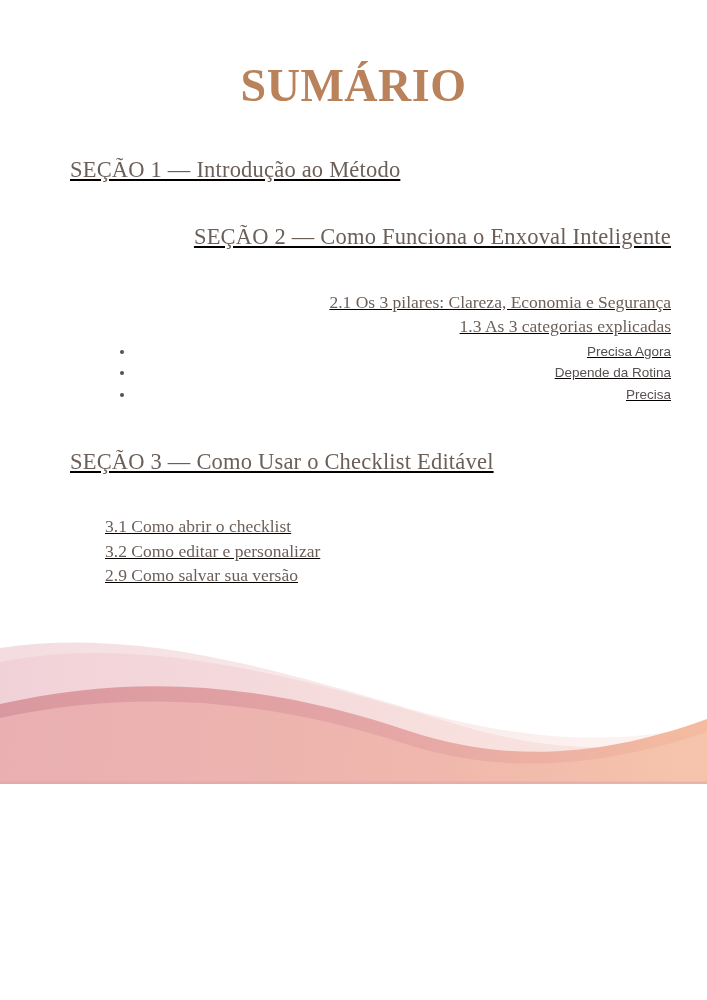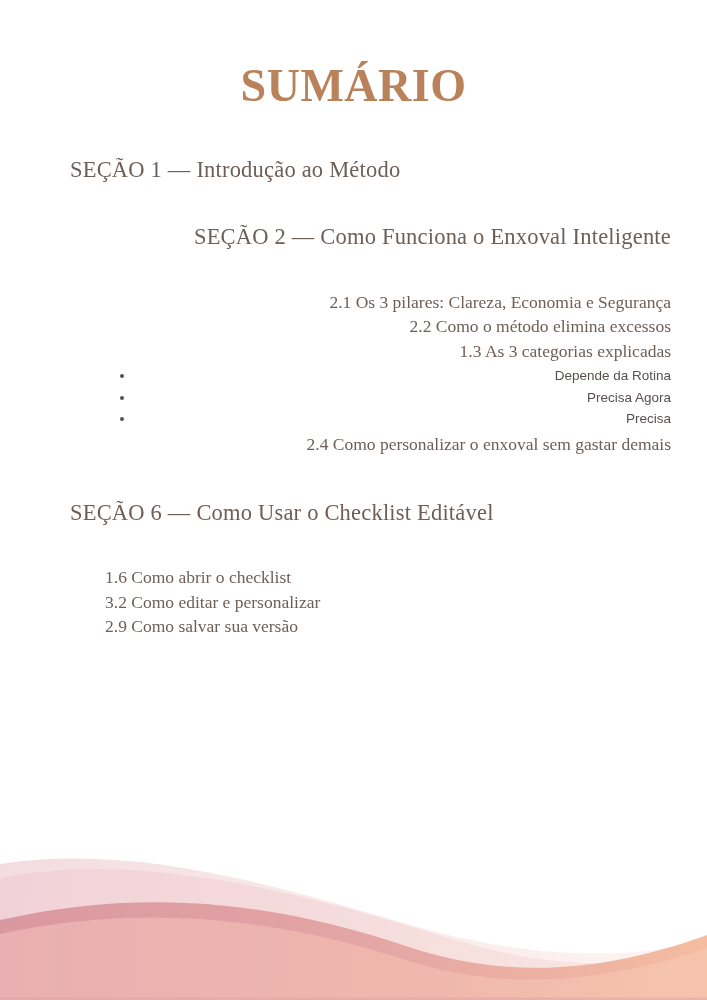--- a/index.html
+++ b/index.html
@@ -5,34 +5,34 @@
   * { margin: 0; padding: 0; box-sizing: border-box; }
   html, body { width: 707px; height: 1000px; }
   body {
     background: var(--color-background, #ffffff);
     font-family: "Liberation Serif", serif;
     overflow: hidden;
   }
   .page {
     position: relative;
     width: 707px;
-    height: 1000px;
+    height: 784px;
     overflow: hidden;
     background: var(--color-background, #ffffff);
   }
   .title {
     margin-top: 58px;
     text-align: center;
     font-size: 46px;
     line-height: 1.2;
     font-weight: 700;
     letter-spacing: 0.5px;
     color: var(--color-title, #B9825A);
   }
-  .section { margin-left: 70px; margin-right: 36px; }
+  .section { margin-left: 70px; margin-right: 36px; text-decoration: underline; }
   .sec-1 { margin-top: 42px; }
   .sec-2 { margin-top: 16px; text-align: right; }
   .sec-3 { margin-top: 42px; }
   .section-heading {
     font-size: 22.5px;
     line-height: 1.3;
     font-weight: 400;
     letter-spacing: 0.2px;
     color: var(--color-heading, #6C5F58);
   }
@@ -88,37 +88,35 @@
   <section class="section sec-1">
     <h2 class="section-heading">SEÇÃO 1 — Introdução ao Método</h2>
     <ul class="toc-list">
     </ul>
   </section>
 
   <section class="section sec-2">
     <h2 class="section-heading">SEÇÃO 2 — Como Funciona o Enxoval Inteligente</h2>
     <ul class="toc-list">
       <li class="toc-item">2.1 Os 3 pilares: Clareza, Economia e Segurança</li>
-      <li class="toc-item">2.2 Como o método elimina excessos</li>
       <li class="toc-item">1.3 As 3 categorias explicadas</li>
       <li class="sub-wrap">
         <ul class="sub-list">
+          <li class="sub-item">Precisa Agora</li>
           <li class="sub-item">Depende da Rotina</li>
-          <li class="sub-item">Precisa Agora</li>
           <li class="sub-item">Precisa</li>
         </ul>
       </li>
-      <li class="toc-item">2.4 Como personalizar o enxoval sem gastar demais</li>
     </ul>
   </section>
 
   <section class="section sec-3">
-    <h2 class="section-heading">SEÇÃO 6 — Como Usar o Checklist Editável</h2>
+    <h2 class="section-heading">SEÇÃO 3 — Como Usar o Checklist Editável</h2>
     <ul class="toc-list">
-      <li class="toc-item">1.6 Como abrir o checklist</li>
+      <li class="toc-item">3.1 Como abrir o checklist</li>
       <li class="toc-item">3.2 Como editar e personalizar</li>
       <li class="toc-item">2.9 Como salvar sua versão</li>
     </ul>
   </section>
 
   <svg class="waves" viewBox="0 0 707 150" preserveAspectRatio="none" xmlns="http://www.w3.org/2000/svg" aria-hidden="true">
     <defs>
       <linearGradient id="lgLight1" x1="0" y1="20" x2="707" y2="110" gradientUnits="userSpaceOnUse">
         <stop offset="0" stop-color="#F3DADF" stop-opacity="0.95"></stop>
         <stop offset="1" stop-color="#FBEDE9" stop-opacity="0.6"></stop>

